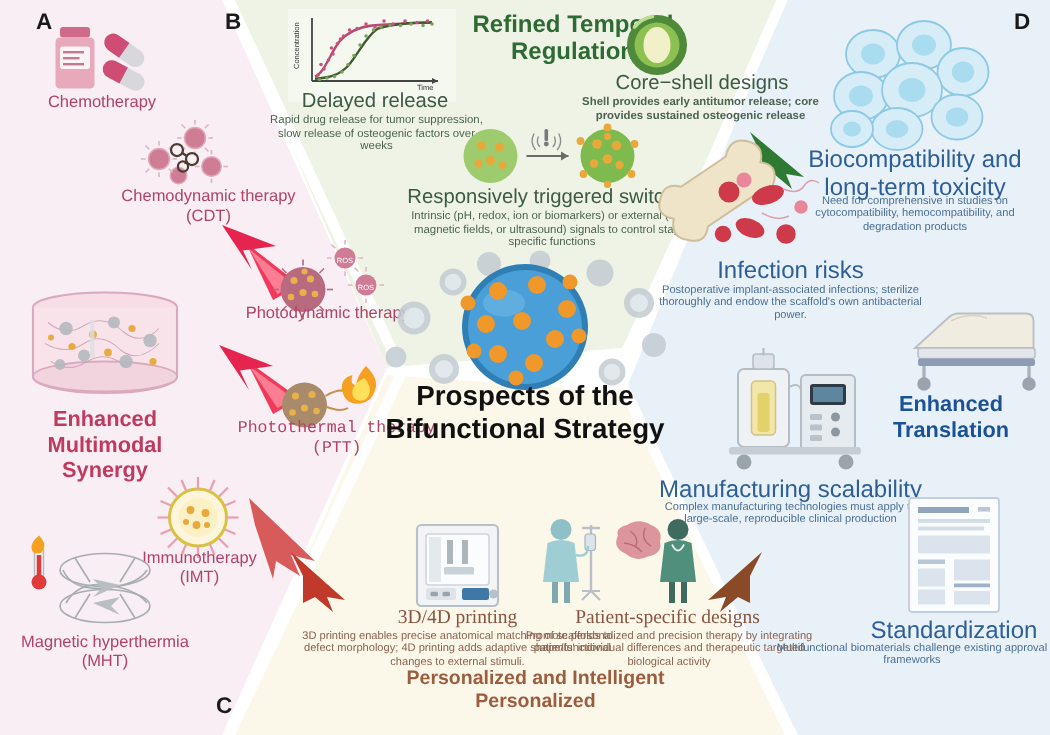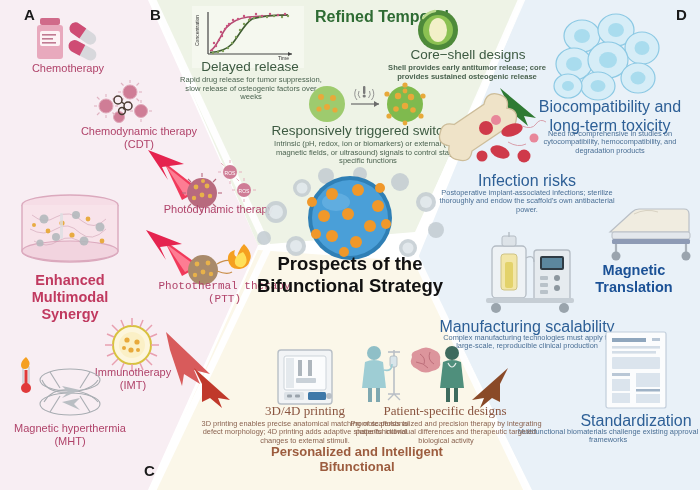--- a/index.html
+++ b/index.html
@@ -387,20 +387,21 @@
             <circle cx="90" cy="11" r="1.2"></circle>
             <circle cx="96" cy="10" r="1.2"></circle>
         </g>
       </svg>
     </div>
     <div class="blk ttl" style="left:180px;top:60px;width:140px;">Delayed release</div>
     <div class="blk sub" style="left:178px;top:76px;width:146px;">Rapid drug release for tumor suppression, slow release of osteogenic factors over weeks</div>
 
     <div class="blk hdr" style="left:292px;top:8px;width:180px;">
       <div>Refined Temporal</div>
+      <div>Regulation</div>
     </div>
 
     <div class="art" style="left:413px;top:8px;">
       <svg width="50" height="44" viewBox="0 0 50 44">
         <circle cx="25" cy="22" r="20" fill="#4e8a3a"></circle>
         <circle cx="25" cy="22" r="15" fill="#8cc152"></circle>
         <ellipse cx="25" cy="22" rx="9" ry="12" fill="#f2f0c8"></ellipse>
         <path d="M10,10 a20,20 0 0 1 12,-7" stroke="#bddc90" stroke-width="2.4" fill="none" stroke-linecap="round"></path>
       </svg>
     </div>
@@ -598,21 +599,21 @@
         <path d="M6,34 L28,14 q3,-3 7,-3 L80,11 q5,0 5,5 L85,34 Z" fill="#f0ece0" stroke="#b9bfc6" stroke-width="1.2"></path>
         <rect x="8" y="34" width="78" height="7" rx="2" fill="#e3e7ec" stroke="#b9bfc6" stroke-width="1"></rect>
         <rect x="8" y="41" width="78" height="5" rx="1.5" fill="#8e9bb5"></rect>
         <path d="M12,46 L12,56 M82,46 L82,56" stroke="#aab2bb" stroke-width="2.2"></path>
         <circle cx="12" cy="58" r="4.5" fill="#9aa4ae"></circle>
           <circle cx="82" cy="58" r="4.5" fill="#9aa4ae"></circle>
         <path d="M30,16 q12,-6 24,-2" stroke="#d8d2c2" stroke-width="1" fill="none"></path>
       </svg>
     </div>
     <div class="blk hdr" style="left:570px;top:262px;width:128px;">
-      <div>Magnetic Translation</div>
+      <div>Enhanced Translation</div>
     </div>
 
     <div class="art" style="left:602px;top:330px;">
       <svg width="68" height="80" viewBox="0 0 68 80">
         <rect x="4" y="2" width="60" height="76" rx="2" fill="#fbfcfd" stroke="#c2cedb" stroke-width="1.2"></rect>
         <rect x="10" y="8" width="34" height="4" fill="#8fa6bd"></rect>
         <rect x="50" y="8" width="8" height="3" fill="#b9c7d6"></rect>
         <rect x="10" y="16" width="48" height="2.6" fill="#d3dde7"></rect>
         <rect x="10" y="21" width="44" height="2.6" fill="#d3dde7"></rect>
         <rect x="10" y="27" width="48" height="12" rx="1" fill="#dbe4ed"></rect>
@@ -678,21 +679,21 @@
           <rect x="18" y="44" width="4" height="14" fill="#3e6b5e"></rect>
           <path d="M12,19 q4,8 8,0" stroke="#e8f0ec" stroke-width="1.2" fill="none"></path>
         </g>
       </svg>
     </div>
     <div class="blk ttl" style="left:350px;top:404px;width:190px;">Patient-specific designs</div>
     <div class="blk sub" style="left:340px;top:420px;width:212px;">Promote personalized and precision therapy by integrating patients' individual differences and therapeutic targeted biological activity</div>
 
     <div class="blk hdr" style="left:248px;top:444px;width:218px;">
       <div>Personalized and Intelligent</div>
-      <div>Bifunctional</div>
+      <div>Personalized</div>
     </div>
 
     <div class="art" style="left:190px;top:366px;">
       <svg width="46" height="44" viewBox="0 0 46 44">
           <polygon points="4,2 40,34 28,32 32,42 20,32 12,36 12,18" fill="#c0392b"></polygon>
         </svg>
     </div>
     <div class="art" style="left:466px;top:366px;">
       <svg width="46" height="44" viewBox="0 0 46 44">
           <polygon points="42,2 6,34 18,32 14,42 26,32 34,36 34,18" fill="#8a4a28"></polygon>

